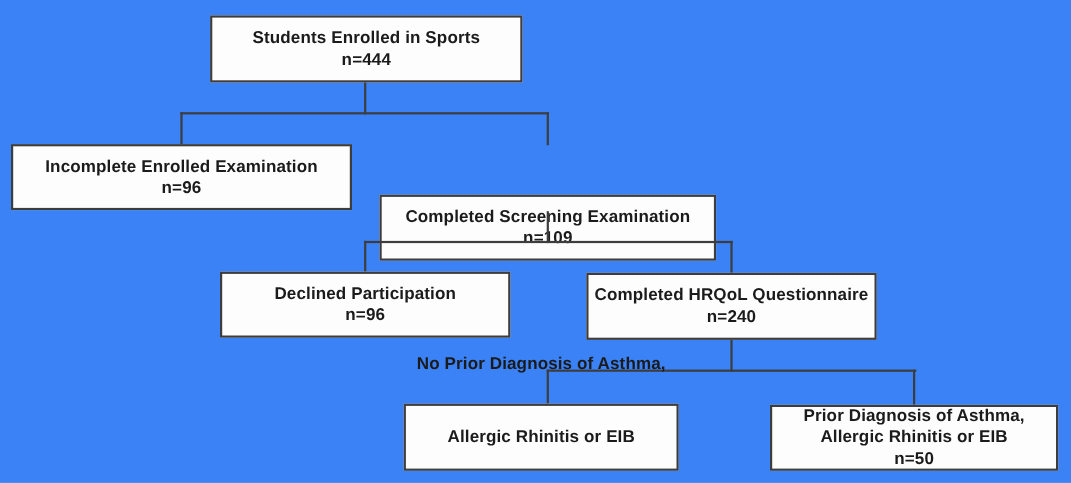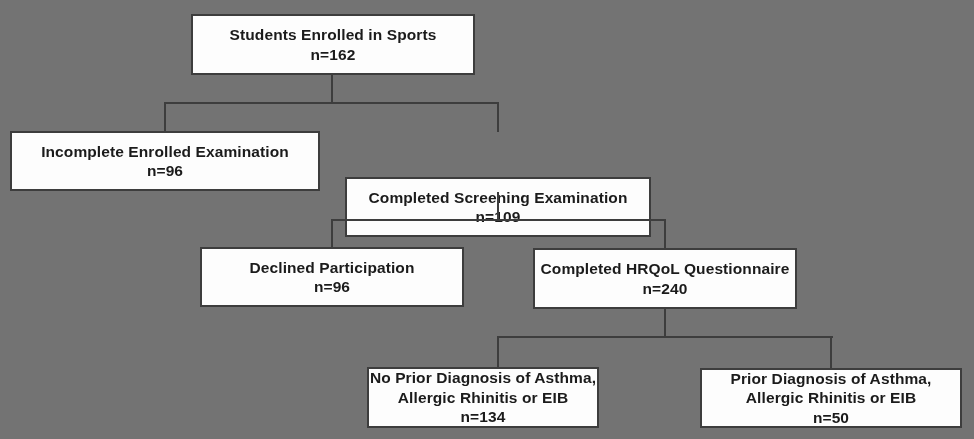--- a/index.html
+++ b/index.html
@@ -4,21 +4,21 @@
 <style>
   * { margin: 0; padding: 0; box-sizing: border-box; }
   html, body {
     background: #ffffff;
     font-family: "Liberation Sans", sans-serif;
   }
   .canvas {
     position: relative;
     width: 974px;
     height: 439px;
-    background: #737373;
+    background: #3b82f6;
     overflow: hidden;
   }
   .node {
     position: absolute;
     border: 2px solid #3d3d3d;
     background: #fdfdfd;
     display: flex;
     flex-direction: column;
     justify-content: center;
     align-items: center;
@@ -32,21 +32,21 @@
   .line {
     position: absolute;
     background: #3d3d3d;
   }
   
   #node-enrolled            { left: 191px; top: 14px;  width: 284px; height: 61px; }
   #node-incomplete          { left: 10px;  top: 131px; width: 310px; height: 60px; }
   #node-completed-screening { left: 345px; top: 132px; width: 306px; height: 60px; margin-top: 45px; }
   #node-declined            { left: 200px; top: 247px; width: 264px; height: 60px; }
   #node-hrqol               { left: 533px; top: 248px; width: 264px; height: 61px; }
-  #node-no-prior            { left: 367px; top: 367px; width: 232px; height: 61px; }
+  #node-no-prior            { left: 367px; top: 367px; width: 250px; height: 61px; gap: 47px; }
   #node-prior               { left: 700px; top: 368px; width: 262px; height: 60px; }
   
   #c1-stem   { left: 331px; top: 75px;  width: 2px;   height: 29px; }
   #c1-bar    { left: 164px; top: 102px; width: 335px; height: 2px;  }
   #c1-left   { left: 164px; top: 102px; width: 2px;   height: 29px; }
   #c1-right  { left: 497px; top: 102px; width: 2px;   height: 30px; }
   #c2-stem   { left: 497px; top: 192px; width: 2px;   height: 29px; }
   #c2-bar    { left: 331px; top: 219px; width: 335px; height: 2px;  }
   #c2-left   { left: 331px; top: 219px; width: 2px;   height: 28px; }
   #c2-right  { left: 664px; top: 219px; width: 2px;   height: 29px; }
@@ -55,21 +55,21 @@
   #c3-left   { left: 497px; top: 336px; width: 2px;   height: 31px; }
   #c3-right  { left: 830px; top: 336px; width: 2px;   height: 32px; }
 </style>
 </head>
 <body>
 
 <div class="canvas">
 
   <div class="node" id="node-enrolled">
     <div>Students Enrolled in Sports</div>
-    <div>n=162</div>
+    <div>n=444</div>
   </div>
 
   <div class="line" id="c1-stem"></div>
   <div class="line" id="c1-bar"></div>
   <div class="line" id="c1-left"></div>
   <div class="line" id="c1-right"></div>
 
   <div class="node" id="node-incomplete">
     <div>Incomplete Enrolled Examination</div>
     <div>n=96</div>

